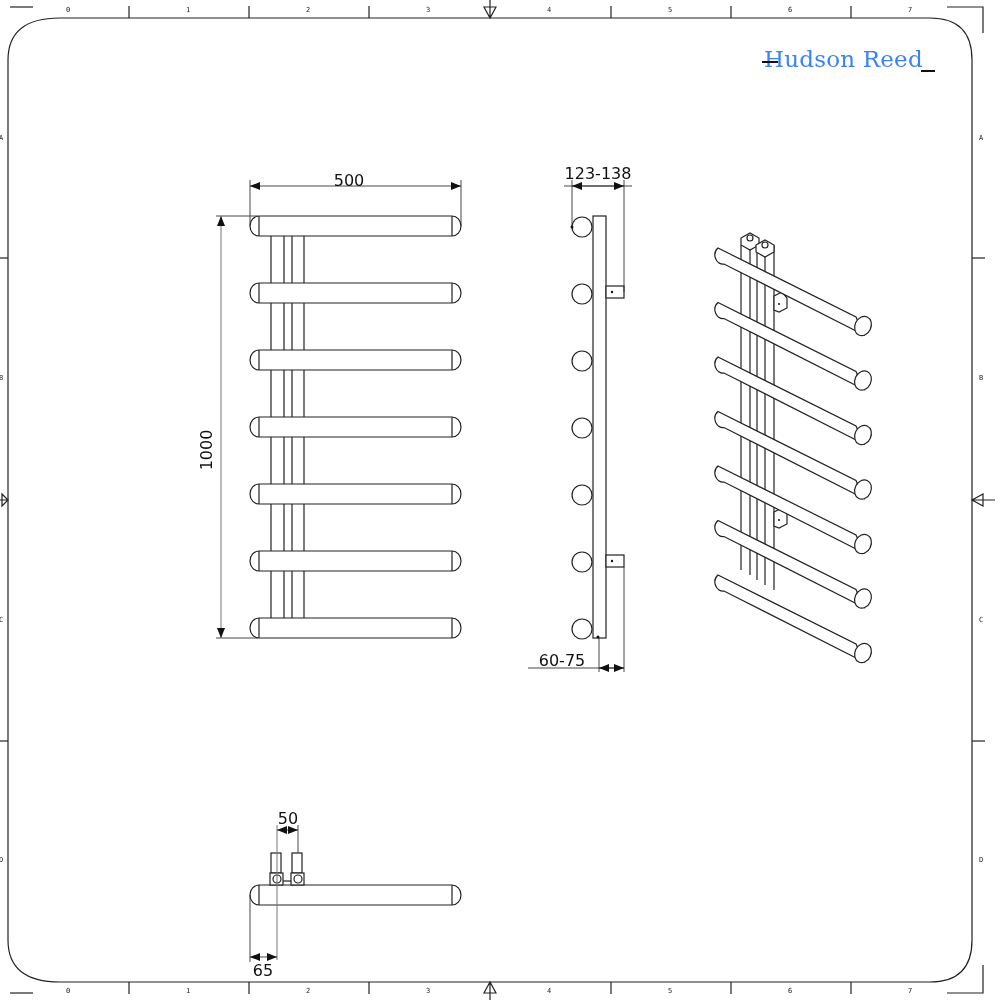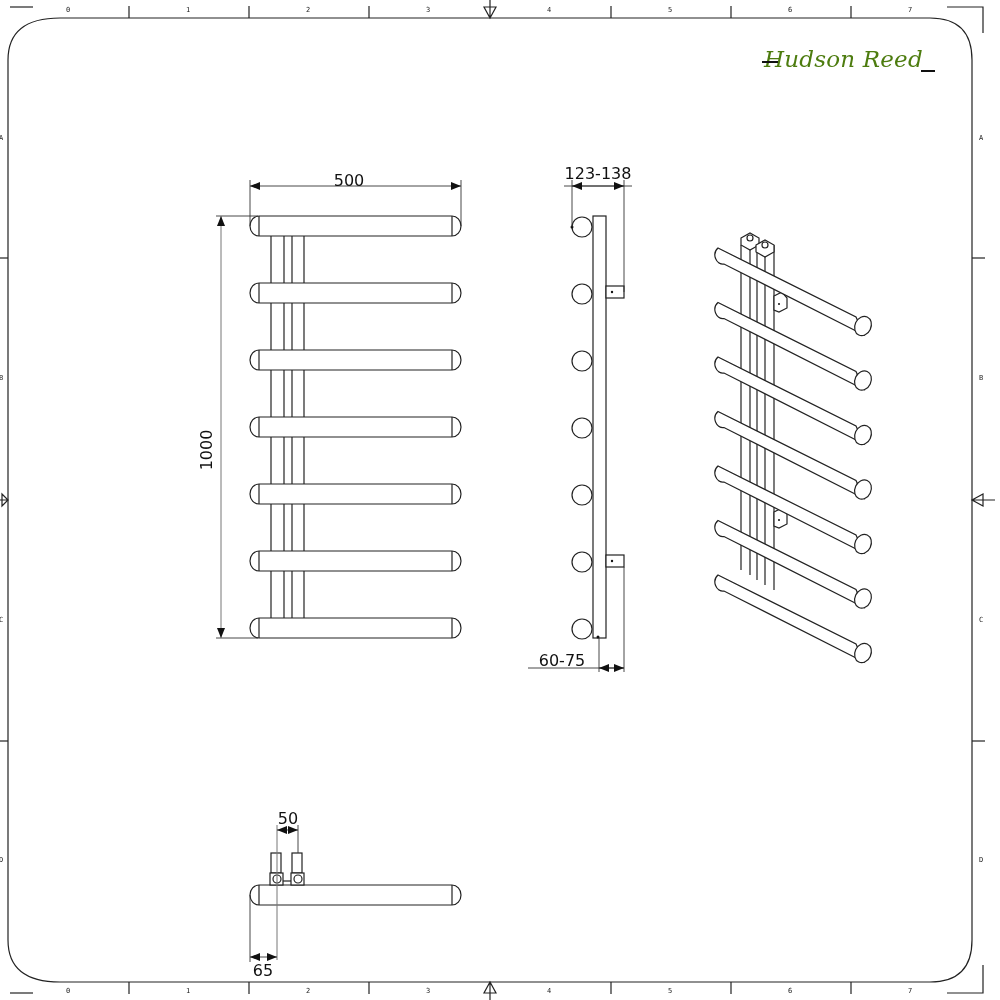--- a/index.html
+++ b/index.html
@@ -4,21 +4,21 @@
 <style>
   html,body{margin:0;padding:0;background:#fff;}
   body{width:1000px;height:1000px;position:relative;overflow:hidden;font-family:"DejaVu Sans",sans-serif;}
   svg{position:absolute;left:0;top:0;}
   .ln{stroke:#222;stroke-width:1.2;fill:none;}
   .lg{stroke:#777;stroke-width:1;fill:none;}
   .dim{stroke:#333;stroke-width:0.9;fill:none;}
   .fill{fill:#fff;stroke:#222;stroke-width:1.2;}
   .dimtxt{font-family:"DejaVu Sans",sans-serif;font-size:16px;fill:#111;}
   .gridtxt{font-family:"DejaVu Sans Mono",monospace;font-size:7px;fill:#222;}
-  .brand{position:absolute;left:764px;top:46px;font-family:"DejaVu Serif",serif;font-size:23px;color:#4d7c0f;letter-spacing:0.2px;font-style:italic;}
+  .brand{position:absolute;left:764px;top:46px;font-family:"DejaVu Serif",serif;font-size:23px;color:#3b82f6;letter-spacing:0.2px;}
   .brand .pre{position:absolute;left:-2px;top:15px;width:16px;height:1.5px;background:#111;}
   .brand .post{position:absolute;right:-12px;top:24px;width:14px;height:1.5px;background:#111;}
 </style>
 </head>
 <body>
 
 <div class="brand">
   <span class="pre"></span>
   <span>Hudson Reed</span>
   <span class="post"></span>

